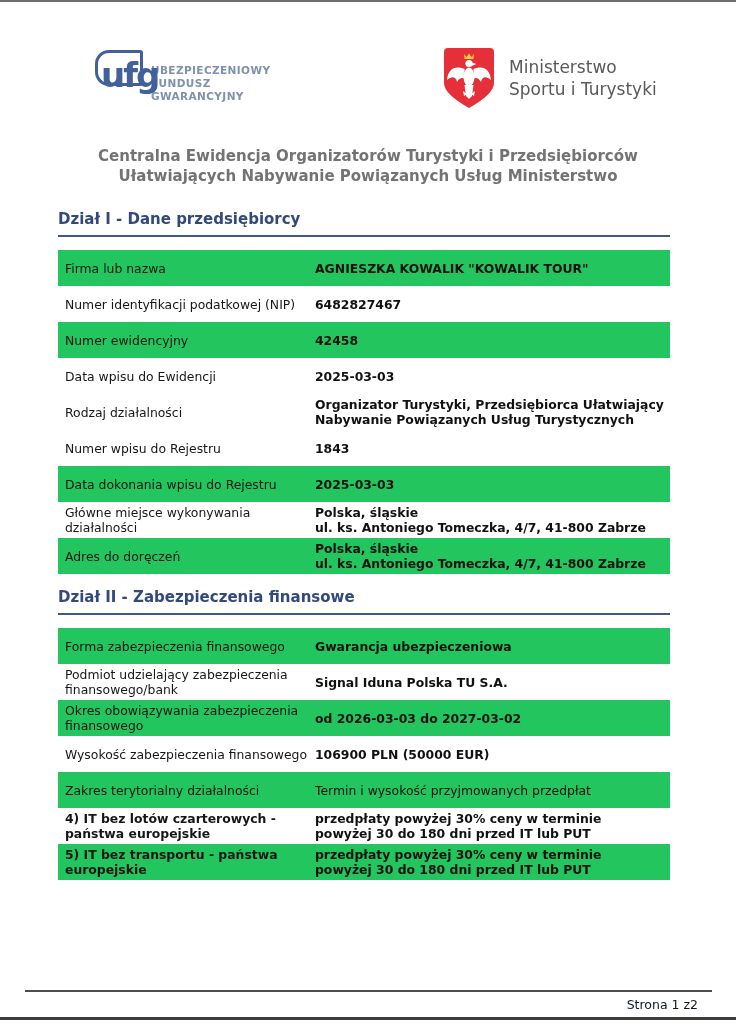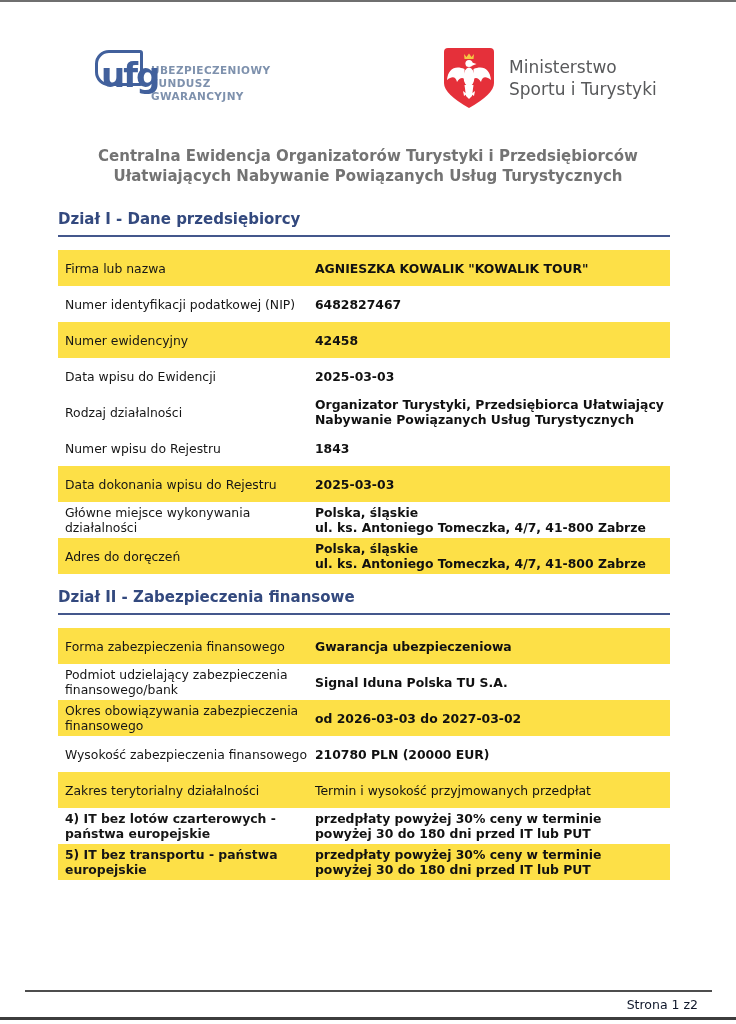--- a/index.html
+++ b/index.html
@@ -38,21 +38,21 @@
 
   
   .doc-body { position:absolute; top:210px; left:58px; width:612px; }
   .section-heading {
     font-size:15px; font-weight:bold; color:#33497e;
     padding-bottom:7px; border-bottom:2px solid #44578c;
   }
   .section-2 { margin-top:14px; }
   .data-table { margin-top:13px; }
   .row { display:flex; align-items:center; min-height:36px; padding:3px 0; }
-  .row.shaded { background:#fde047;align-items:center; }
+  .row.shaded { background:#22c55e;align-items:center; }
   .cell { font-size:12.4px; line-height:15px; white-space:pre-line; }
   .cell.label { flex:0 0 257px; padding-left:7px; padding-right:4px; color:#161616; }
   .cell.value { flex:1 1 auto; padding-right:4px; }
   .cell.bold { font-weight:bold; }
 
   
   .footer {
     position:absolute; top:990px; left:25px; width:687px;
     border-top:2px solid #4d4d4d; text-align:right; padding:5px 14px 0 0;
     font-size:12.5px; color:#0f172a;
@@ -89,21 +89,21 @@
       <polygon points="32,44 28,47 31,49" fill="#ffffff"></polygon>
     </svg>
     <div class="ministry-text">
       <div>Ministerstwo</div>
       <div>Sportu i Turystyki</div>
     </div>
   </div>
 
   <div class="doc-title">
     <div>Centralna Ewidencja Organizatorów Turystyki i Przedsiębiorców</div>
-    <div>Ułatwiających Nabywanie Powiązanych Usług Turystycznych</div>
+    <div>Ułatwiających Nabywanie Powiązanych Usług Ministerstwo</div>
   </div>
 
   <div class="doc-body">
     <div class="section section-1">
       <div class="section-heading">Dział I - Dane przedsiębiorcy</div>
       <div class="data-table" data-table="0">
           <div class="row shaded">
             <div class="cell label">Firma lub nazwa</div>
             <div class="cell value bold">AGNIESZKA KOWALIK "KOWALIK TOUR"</div>
           </div>
@@ -154,21 +154,21 @@
           <div class="row">
             <div class="cell label">Podmiot udzielający zabezpieczenia finansowego/bank</div>
             <div class="cell value bold">Signal Iduna Polska TU S.A.</div>
           </div>
           <div class="row shaded">
             <div class="cell label">Okres obowiązywania zabezpieczenia finansowego</div>
             <div class="cell value bold">od 2026-03-03 do 2027-03-02</div>
           </div>
           <div class="row">
             <div class="cell label">Wysokość zabezpieczenia finansowego</div>
-            <div class="cell value bold">210780 PLN (20000 EUR)</div>
+            <div class="cell value bold">106900 PLN (50000 EUR)</div>
           </div>
           <div class="row shaded">
             <div class="cell label">Zakres terytorialny działalności</div>
             <div class="cell value">Termin i wysokość przyjmowanych przedpłat</div>
           </div>
           <div class="row">
             <div class="cell label bold">4) IT bez lotów czarterowych - państwa europejskie</div>
             <div class="cell value bold">przedpłaty powyżej 30% ceny w terminie
 powyżej 30 do 180 dni przed IT lub PUT</div>
           </div>

